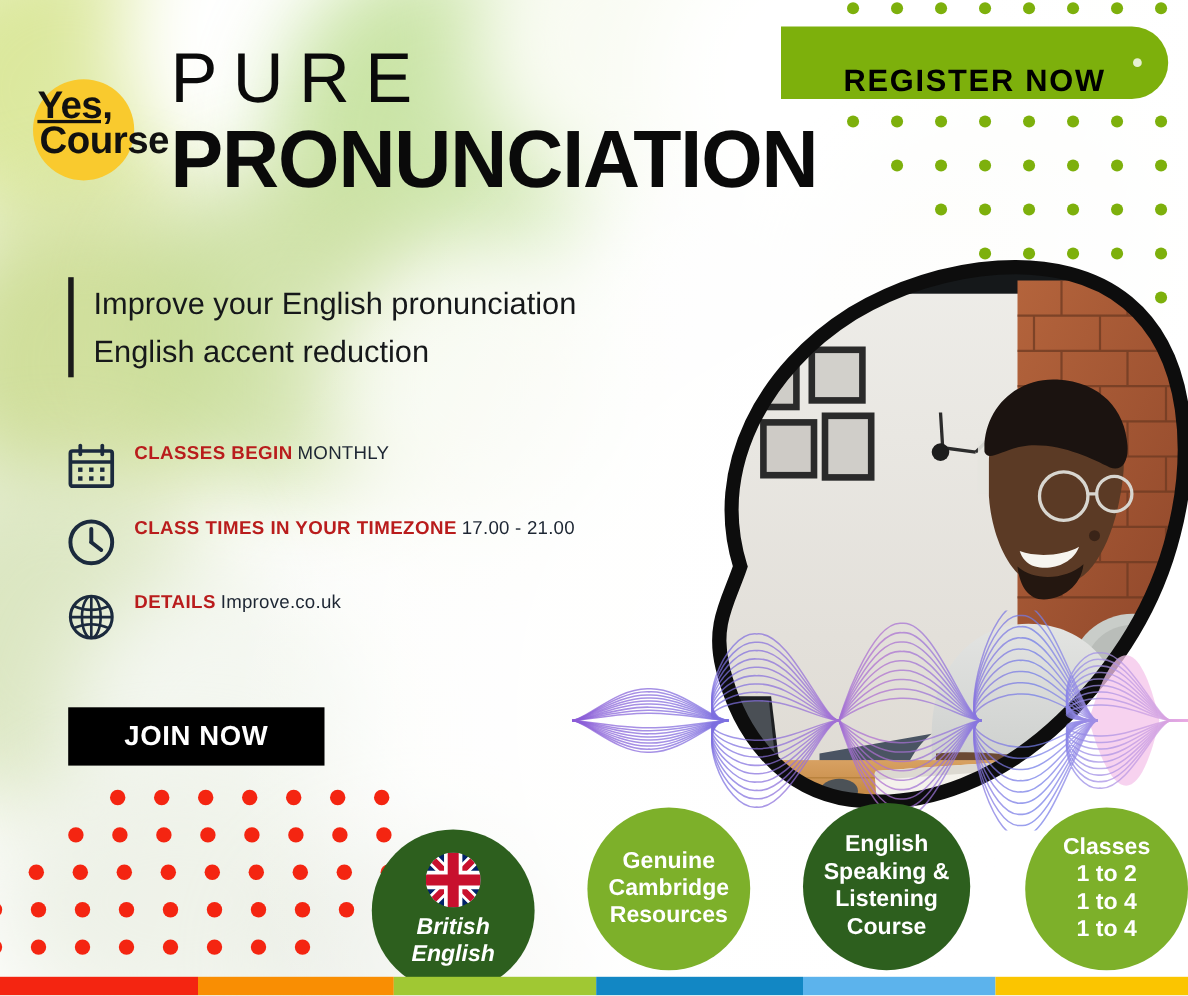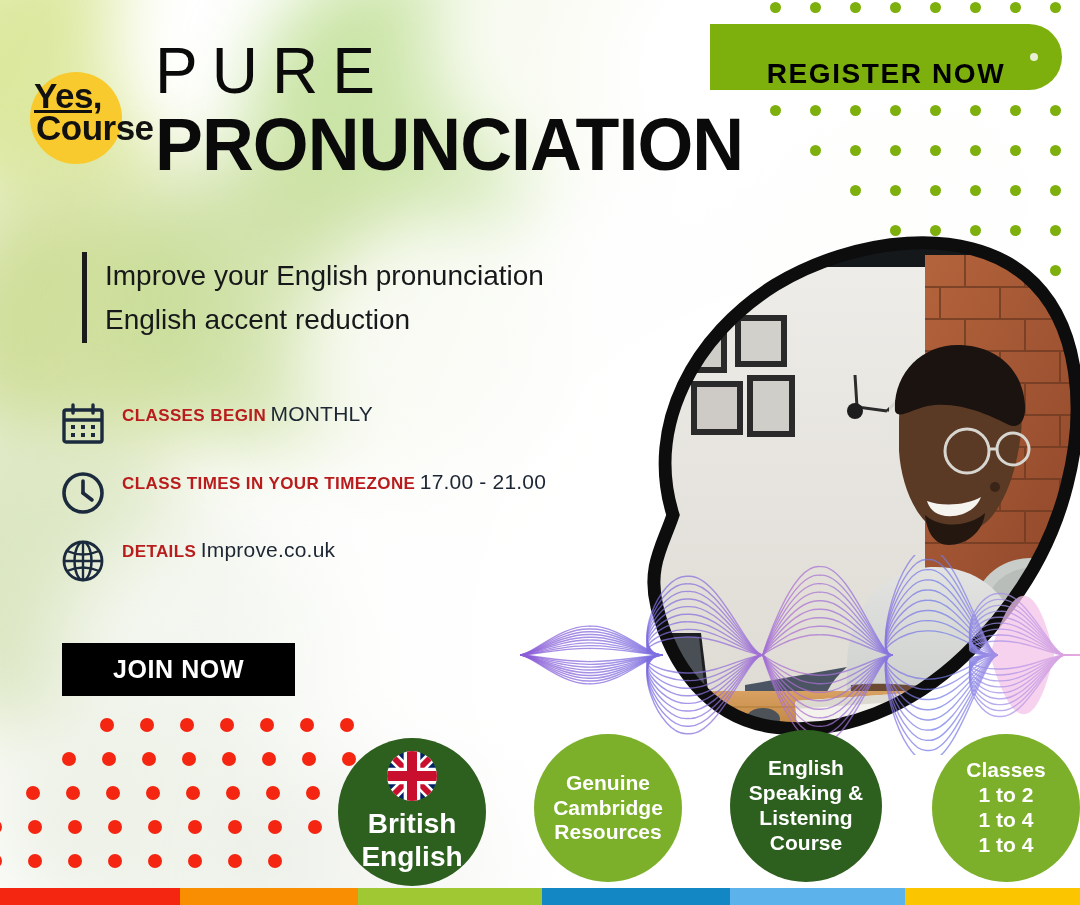--- a/index.html
+++ b/index.html
@@ -41,28 +41,28 @@
 
   
   .dots{position:absolute;z-index:2;}
   .dots i{position:absolute;border-radius:50%;display:block;}
 
   
   .bullets{position:absolute;left:62px;top:252px;z-index:5;padding-left:18px;
            border-left:5px solid #1b1b1b;}
   .bullets li{list-style:none;font-size:28px;color:#16181a;line-height:1.56;white-space:nowrap;}
   .bullets{margin:0;}
-  ul.bullets{padding-top:2px;padding-bottom:2px;margin-left:20px;}
+  ul.bullets{padding-top:2px;padding-bottom:2px;}
 
   
   .info{position:absolute;left:60px;top:402px;z-index:5;}
   .inforow{display:flex;align-items:flex-start;margin-bottom:22px;}
   .inforow .ic{width:46px;height:46px;flex:0 0 46px;margin-right:16px;color:#1b2a3d;}
   .inforow .tx .hd{font-size:17px;font-weight:700;letter-spacing:0.4px;color:#b91c1c;}
-  .inforow .tx .sb{font-size:21px;color:#1d2633;margin-top:3px;letter-spacing:0.2px;}
+  .inforow .tx .sb{font-size:17px;color:#1d2633;margin-top:3px;letter-spacing:0.2px;}
 
   
   .join{position:absolute;left:62px;top:643px;width:233px;height:53px;background:#000;
         z-index:6;display:flex;align-items:center;justify-content:center;}
   .join span{color:#fff;font-size:25px;font-weight:700;letter-spacing:0.6px;}
 
   
   .reddots{position:absolute;left:0;top:718px;width:360px;height:160px;z-index:4;}
 
   
@@ -442,21 +442,21 @@
       <i style="position: absolute; border-radius: 50%; width: 14px; height: 14px; background: rgb(244, 37, 17); left: 28px; top: 136px;"></i>
       <i style="position: absolute; border-radius: 50%; width: 14px; height: 14px; background: rgb(244, 37, 17); left: 68px; top: 136px;"></i>
       <i style="position: absolute; border-radius: 50%; width: 14px; height: 14px; background: rgb(244, 37, 17); left: 108px; top: 136px;"></i>
       <i style="position: absolute; border-radius: 50%; width: 14px; height: 14px; background: rgb(244, 37, 17); left: 148px; top: 136px;"></i>
       <i style="position: absolute; border-radius: 50%; width: 14px; height: 14px; background: rgb(244, 37, 17); left: 188px; top: 136px;"></i>
       <i style="position: absolute; border-radius: 50%; width: 14px; height: 14px; background: rgb(244, 37, 17); left: 228px; top: 136px;"></i>
       <i style="position: absolute; border-radius: 50%; width: 14px; height: 14px; background: rgb(244, 37, 17); left: 268px; top: 136px;"></i>
     </div>
 
   <div class="badges">
-      <div class="badge" style="left: 0px; top: 8px; width: 148px; height: 148px; background: rgb(45, 95, 30); font-size: 28px;">
+      <div class="badge" style="left: 0px; top: 24px; width: 148px; height: 148px; background: rgb(45, 95, 30); font-size: 21px; font-style: italic;">
         <span style="display: block; width: 50px; height: 50px; border-radius: 50%; overflow: hidden; margin-bottom: 6px;"><svg width="50" height="50" viewBox="0 0 60 60">
             <circle cx="30" cy="30" r="30" fill="#012169"></circle>
             <path d="M0 0 L60 60 M60 0 L0 60" stroke="#fff" stroke-width="13"></path>
             <path d="M0 0 L60 60 M60 0 L0 60" stroke="#C8102E" stroke-width="7"></path>
             <path d="M30 0 V60 M0 30 H60" stroke="#fff" stroke-width="20"></path>
             <path d="M30 0 V60 M0 30 H60" stroke="#C8102E" stroke-width="12"></path>
           </svg></span>
         <span class="ln">British</span>
         <span class="ln">English</span>
       </div>

